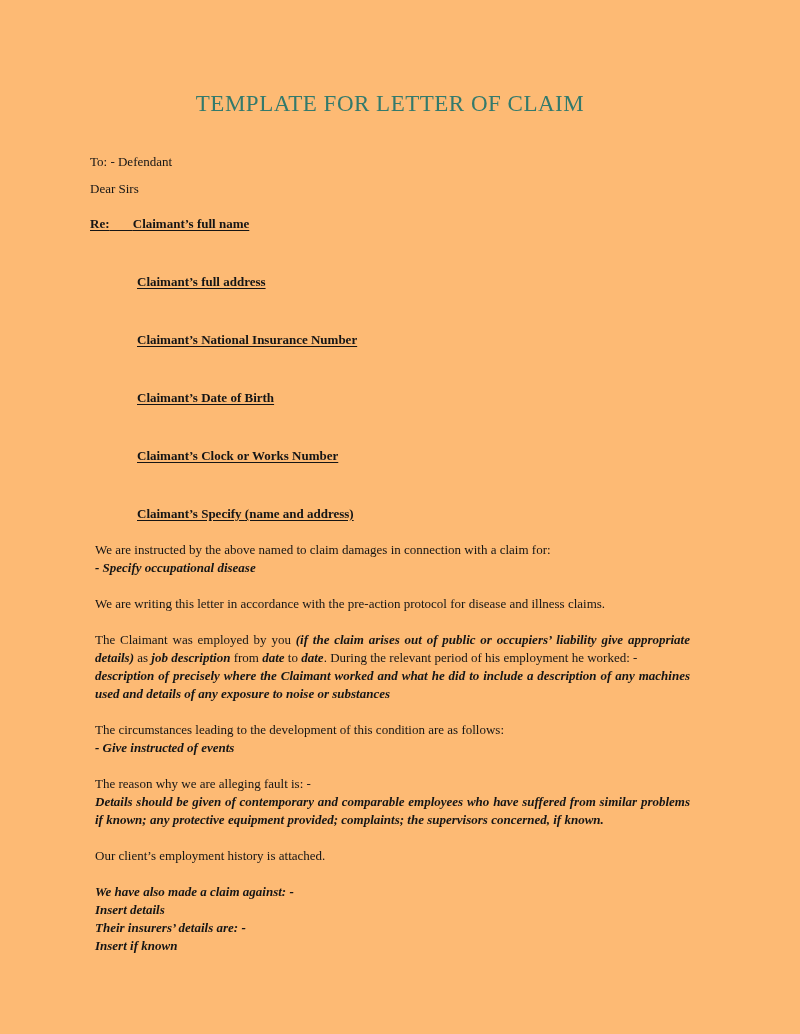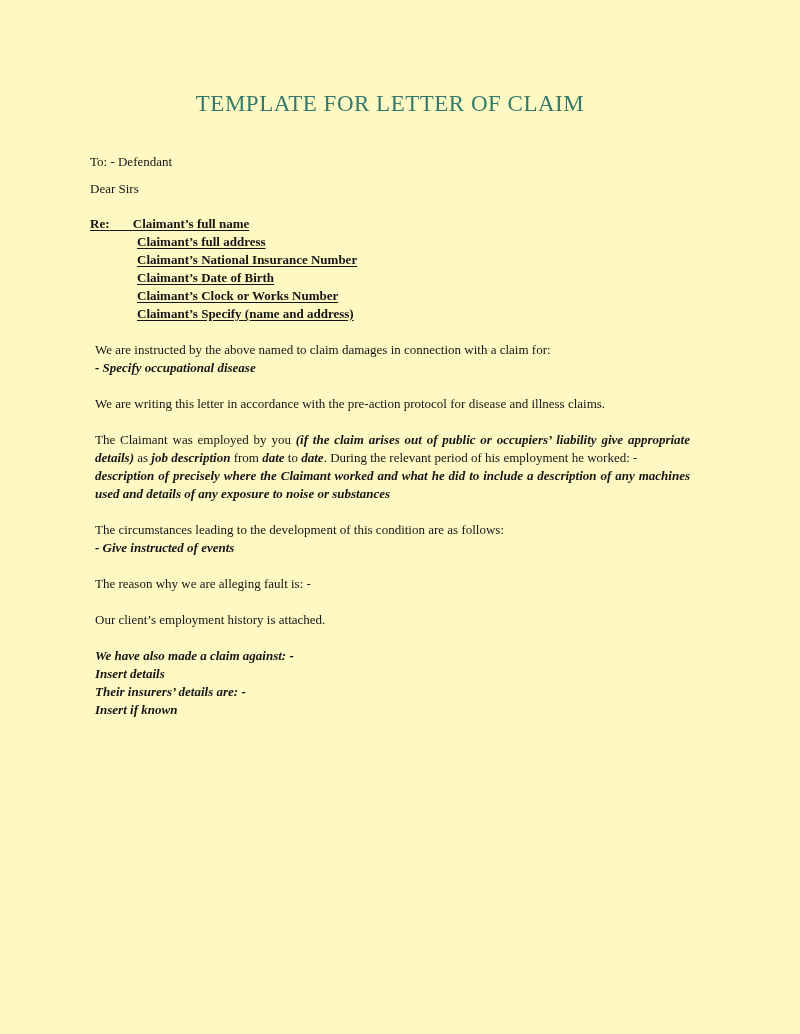--- a/index.html
+++ b/index.html
@@ -4,21 +4,21 @@
 <style>
   html, body { margin: 0; padding: 0; }
   body {
     background: #ffffff;
     font-family: "Liberation Serif", "DejaVu Serif", serif;
   }
   .page {
     position: relative;
     width: 800px;
     height: 1034px;
-    background: #fef9c3;
+    background: #fdba74;
     overflow: hidden;
     box-sizing: border-box;
     padding: 92px 110px 0 90px;
     color: #151515;
   }
   .content { width: 600px; }
 
   .doc-title {
     margin: 0 0 38px 0;
     font-size: 23px;
@@ -31,21 +31,21 @@
 
   .body-text { font-size: 13px; line-height: 18px; }
 
   .recipient-line { margin: 0 0 9px 0; }
   .salutation-line { margin: 0 0 17px 0; }
 
   .re-block { font-weight: bold; margin: 0 0 18px 0; }
   .re-row { white-space: nowrap; }
   .re-underline { text-decoration: underline; text-underline-offset: 2px; }
   .re-tab { word-spacing: 20px; }
-  .re-item { margin-left: 47px; }
+  .re-item { margin-left: 47px; margin-top: 40px; }
   .it { }
 
   .para { margin: 0 0 18px 5px; font-family: Liberation Serif, serif; }
   .para.justify { text-align: justify; }
   .bi { font-weight: bold; font-style: italic; }
 </style>
 </head>
 <body>
 
 <div class="page">
@@ -76,19 +76,19 @@
       <div class="re-item">
         <span class="re-underline"><span>Claimant’s Specify </span><span class="it">(name and address)</span></span>
       </div>
     </div>
 
     <div class="body-text">
         <p class="para"><span class="n">We are instructed by the above named to claim damages in connection with a claim for:</span><br><span class="bi">- Specify occupational disease</span></p>
         <p class="para"><span class="n">We are writing this letter in accordance with the pre-action protocol for disease and illness claims.</span></p>
         <p class="para justify"><span class="n">The Claimant was employed by you </span><span class="bi">(if the claim arises out of public or occupiers’ liability give appropriate details)</span><span class="n"> as </span><span class="bi">job description</span><span class="n"> from </span><span class="bi">date</span><span class="n"> to </span><span class="bi">date</span><span class="n">. During the relevant period of his employment he worked: -</span><br><span class="bi">description of precisely where the Claimant worked and what he did to include a description of any machines used and details of any exposure to noise or substances</span></p>
         <p class="para"><span class="n">The circumstances leading to the development of this condition are as follows:</span><br><span class="bi">- Give instructed of events</span></p>
-        <p class="para justify"><span class="n">The reason why we are alleging fault is: -</span><br></p>
+        <p class="para justify"><span class="n">The reason why we are alleging fault is: -</span><br><span class="bi">Details should be given of contemporary and comparable employees who have suffered from similar problems if known; any protective equipment provided; complaints; the supervisors concerned, if known.</span></p>
         <p class="para"><span class="n">Our client’s employment history is attached.</span></p>
         <p class="para"><span class="bi">We have also made a claim against: -</span><br><span class="bi">Insert details</span><br><span class="bi">Their insurers’ details are: -</span><br><span class="bi">Insert if known</span></p>
       </div>
 
   </div>
 </div>
 
 </body></html>

